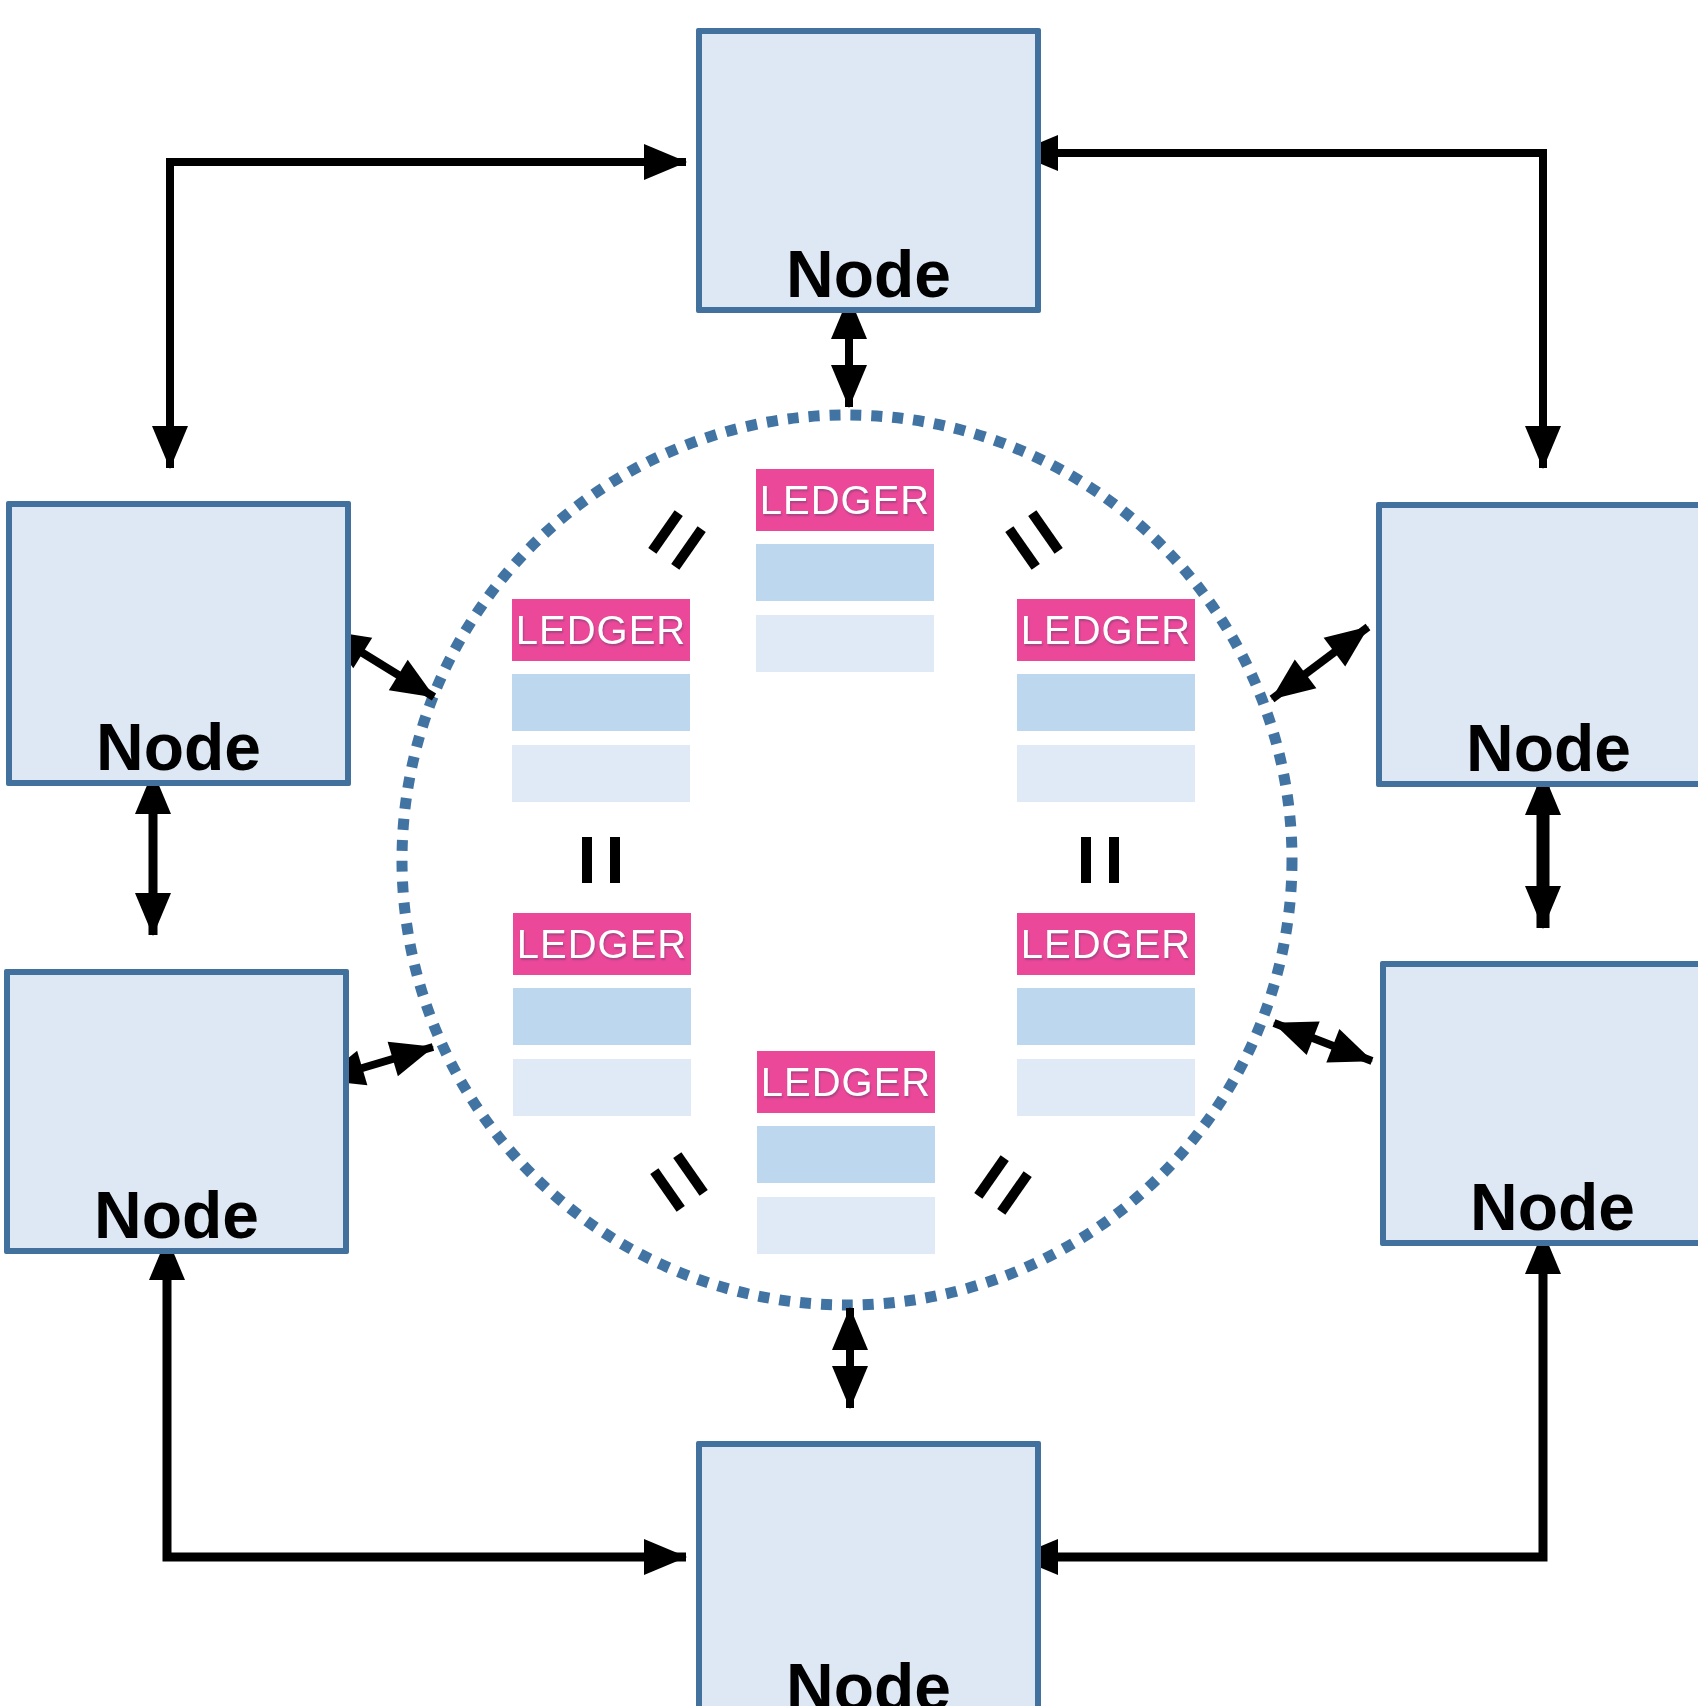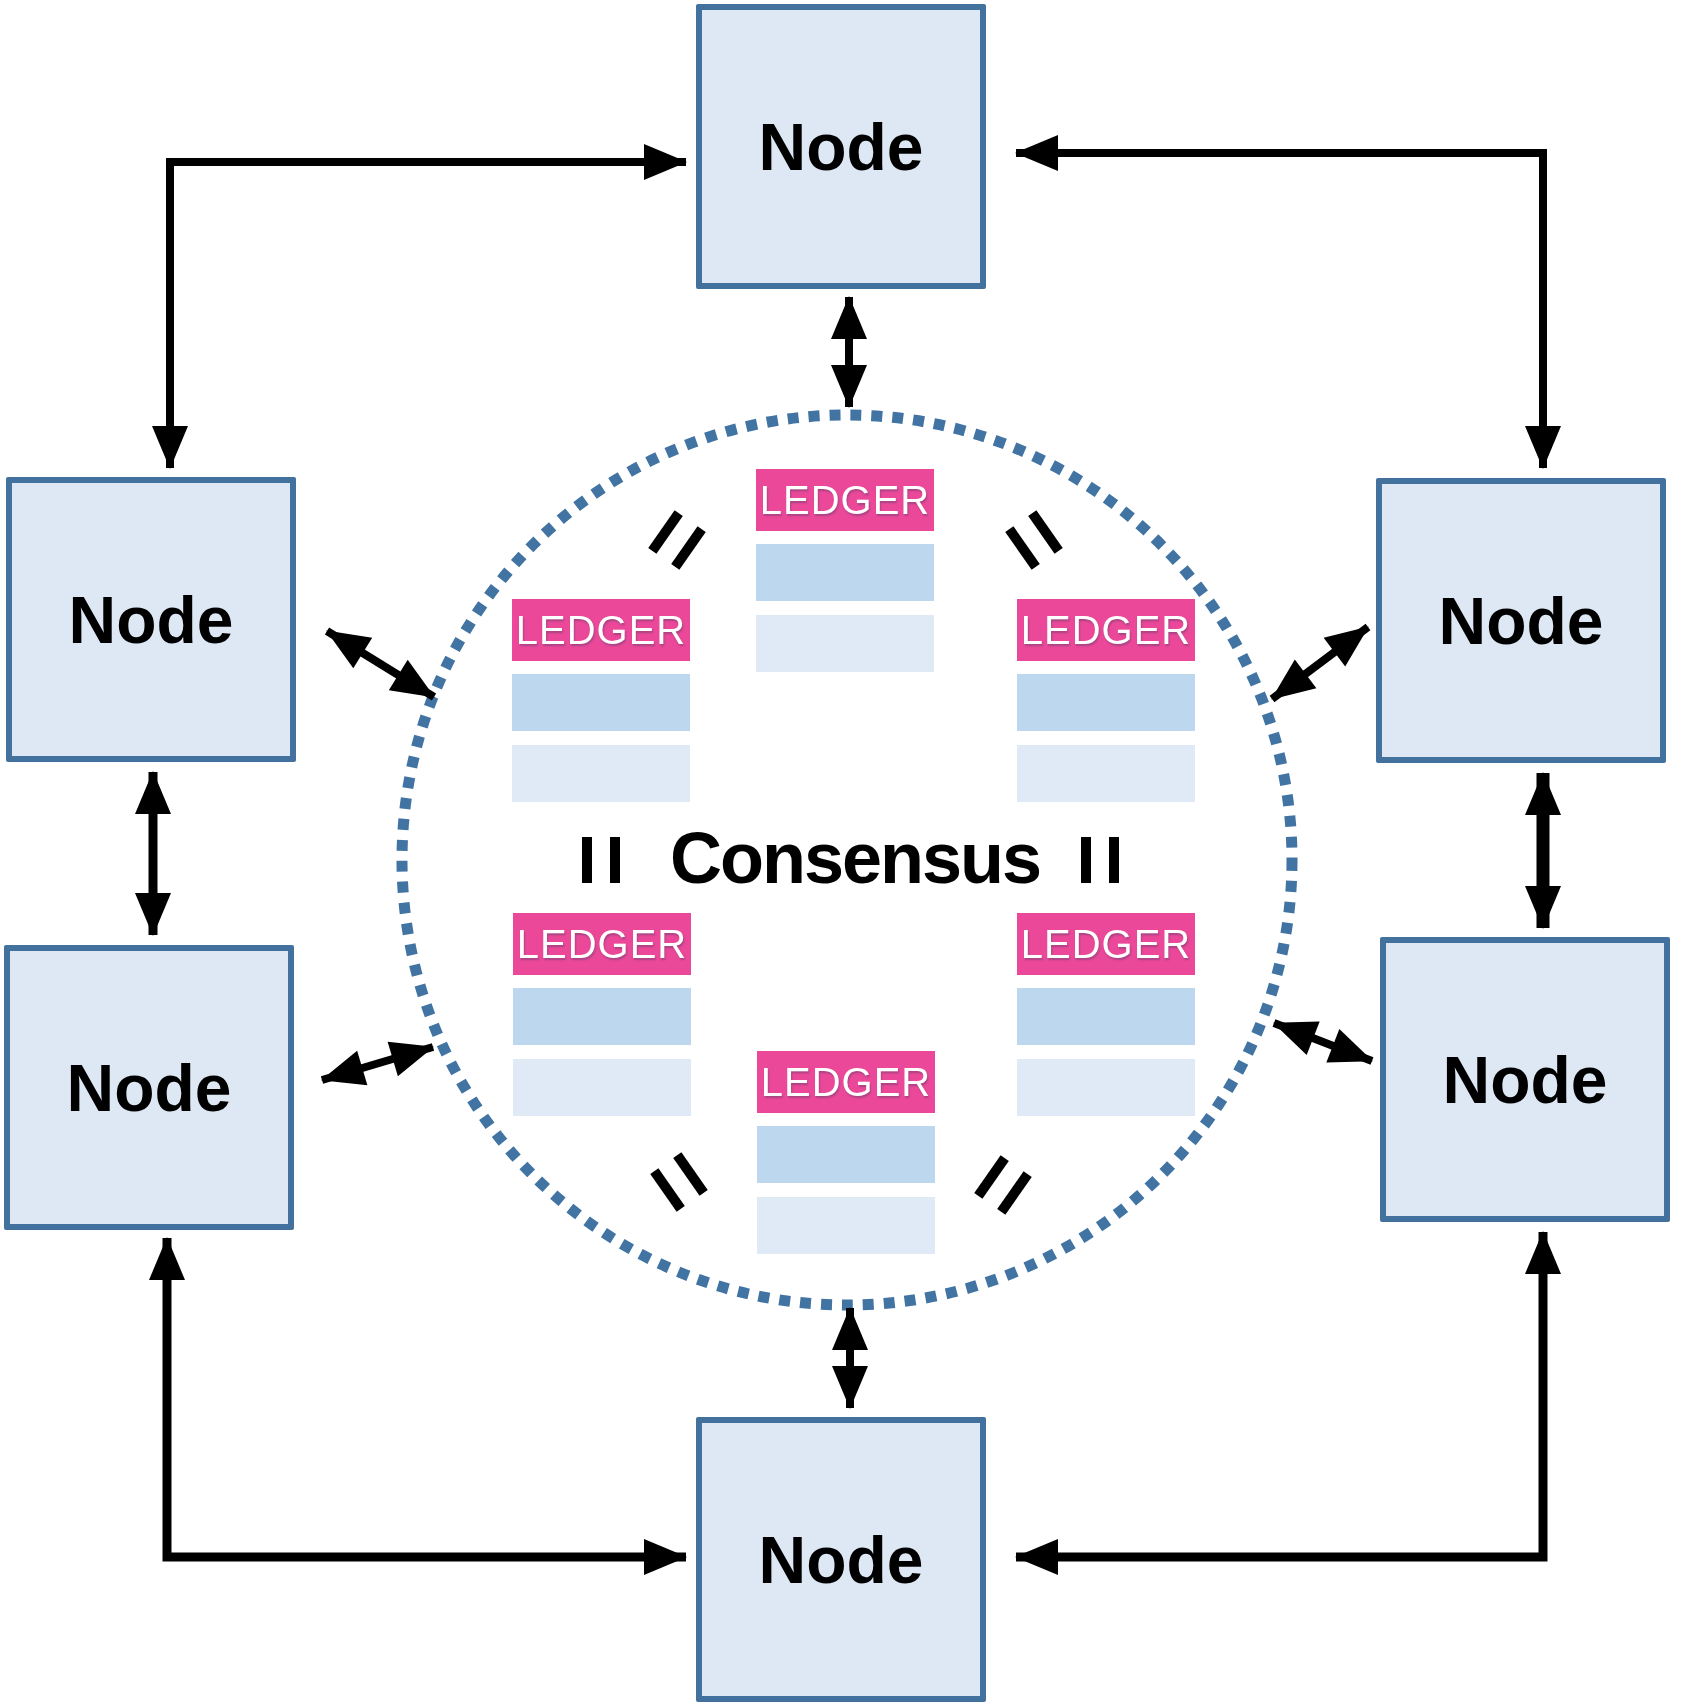--- a/index.html
+++ b/index.html
@@ -2,23 +2,23 @@
 <html><head>
 <meta charset="utf-8">
 <style>
   html,body{margin:0;padding:0;background:#ffffff;}
   #stage{
     position:relative;width:1698px;height:1706px;background:#ffffff;overflow:hidden;
     font-family:"Liberation Sans","DejaVu Sans",sans-serif;
   }
   #overlay{position:absolute;left:0;top:0;width:1698px;height:1706px;}
   .node-box{
-    position:absolute;width:290px;height:285px;box-sizing:border-box;
+    position:absolute;width:345px;height:285px;box-sizing:border-box;
     background:#dde8f4;border:6px solid #41719c;border-radius:2px;
-    display:flex;align-items:center;justify-content:center;
+    display:flex;align-items:flex-end;justify-content:center;margin-top:24px;
   }
   .node-box .node-label{
     font-size:66px;font-weight:700;color:#000;letter-spacing:0px;line-height:1;
   }
   .ledger{position:absolute;width:178px;}
   .ledger .ledger-header{
     width:178px;height:62px;background:#ec4899;color:#ffffff;
     display:flex;align-items:center;justify-content:center;
     font-size:40px;letter-spacing:1px;line-height:1;
     text-shadow:1px 2px 2px rgba(40,60,90,.35);
@@ -62,21 +62,20 @@
     <path d="M 850,1308 L 850,1408" fill="none" stroke="#000" stroke-width="8" marker-start="url(#ah)" marker-end="url(#ah)"></path>
     <path d="M 327,631 L 434,697" fill="none" stroke="#000" stroke-width="8" marker-start="url(#ah)" marker-end="url(#ah)"></path>
     <path d="M 1368,627 L 1272,699" fill="none" stroke="#000" stroke-width="8" marker-start="url(#ah)" marker-end="url(#ah)"></path>
     <path d="M 322,1080 L 433,1047" fill="none" stroke="#000" stroke-width="8" marker-start="url(#ah)" marker-end="url(#ah)"></path>
     <path d="M 1372,1061 L 1274,1023" fill="none" stroke="#000" stroke-width="8" marker-start="url(#ah)" marker-end="url(#ah)"></path>
 
     <path d="M 153,772 L 153,935" fill="none" stroke="#000" stroke-width="9" marker-start="url(#ah)" marker-end="url(#ah)"></path>
     <path d="M 1543,773 L 1543,928" fill="none" stroke="#000" stroke-width="13" marker-start="url(#ah)" marker-end="url(#ah)"></path>
   </svg>
 
-  <div class="consensus">Consensus</div>
 
 <div class="node-box" style="left: 696px; top: 4px;">
       <span class="node-label">Node</span>
     </div>
     <div class="node-box" style="left: 6px; top: 477px;">
       <span class="node-label">Node</span>
     </div>
     <div class="node-box" style="left: 4px; top: 945px;">
       <span class="node-label">Node</span>
     </div>

